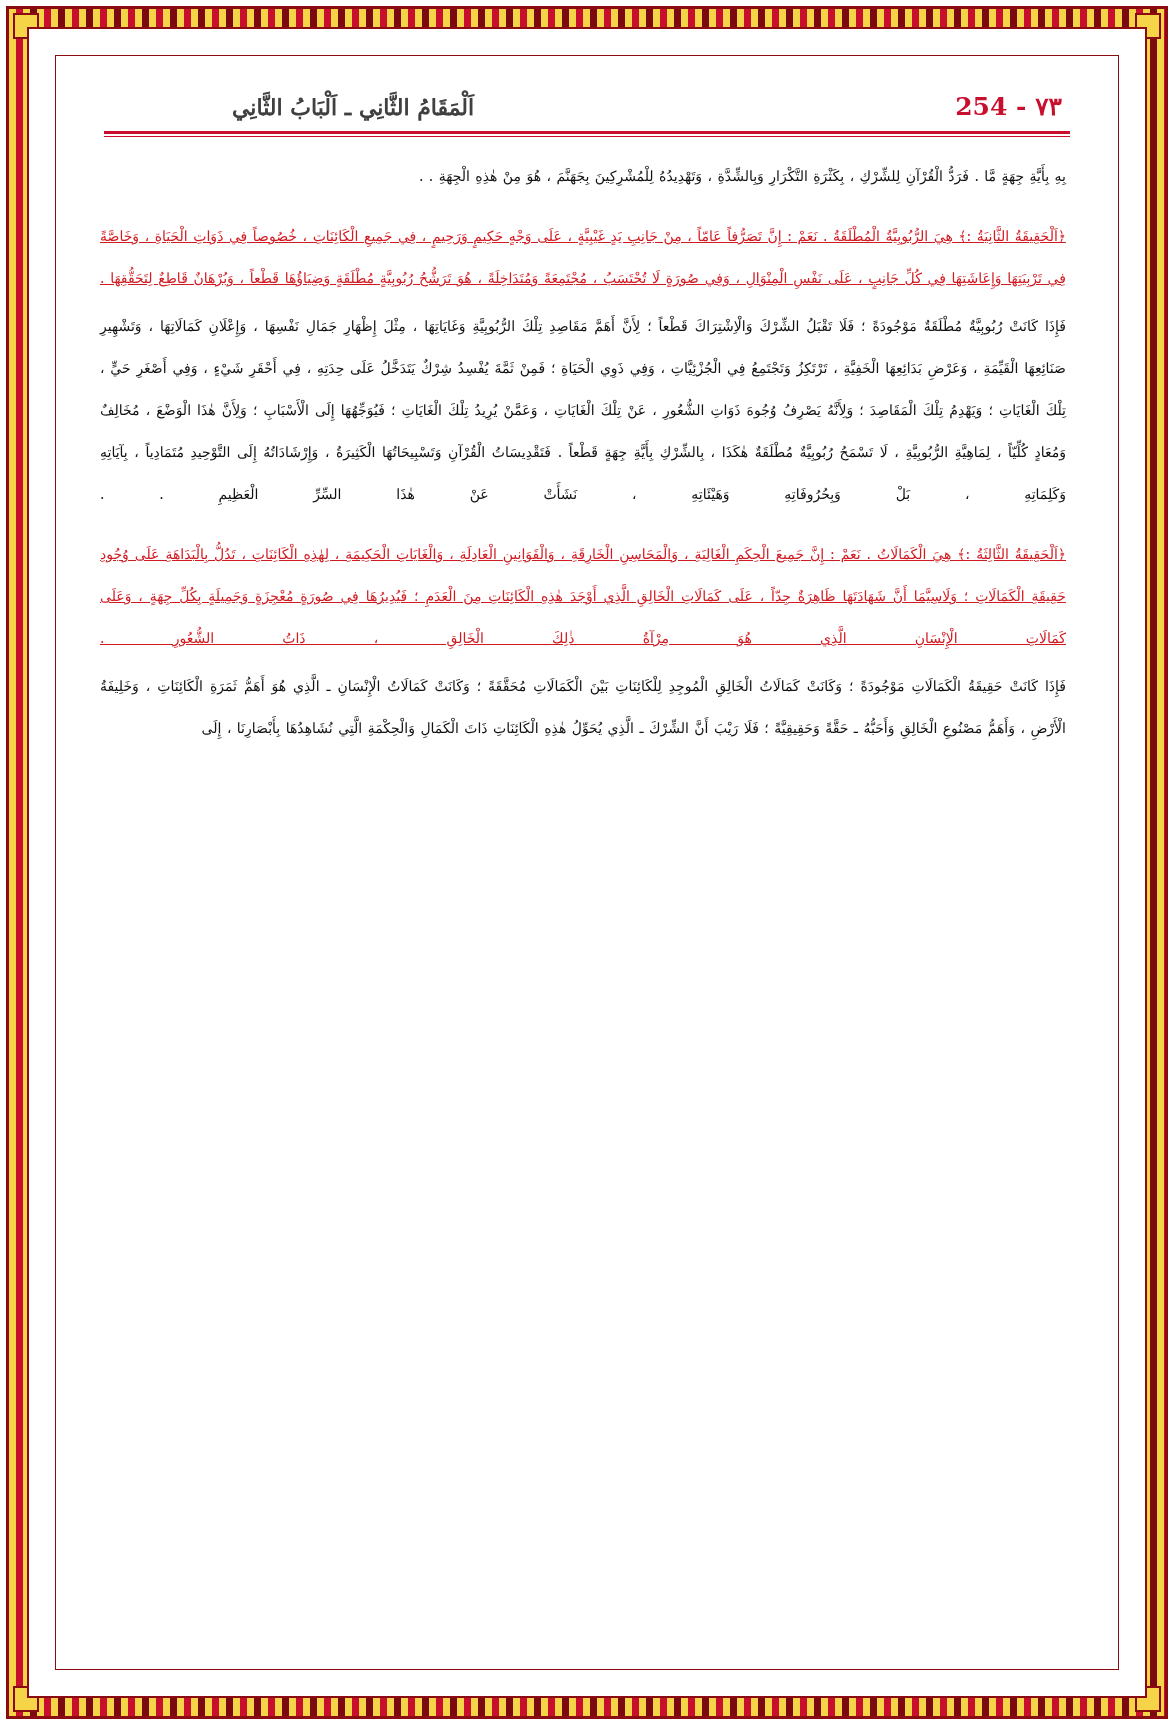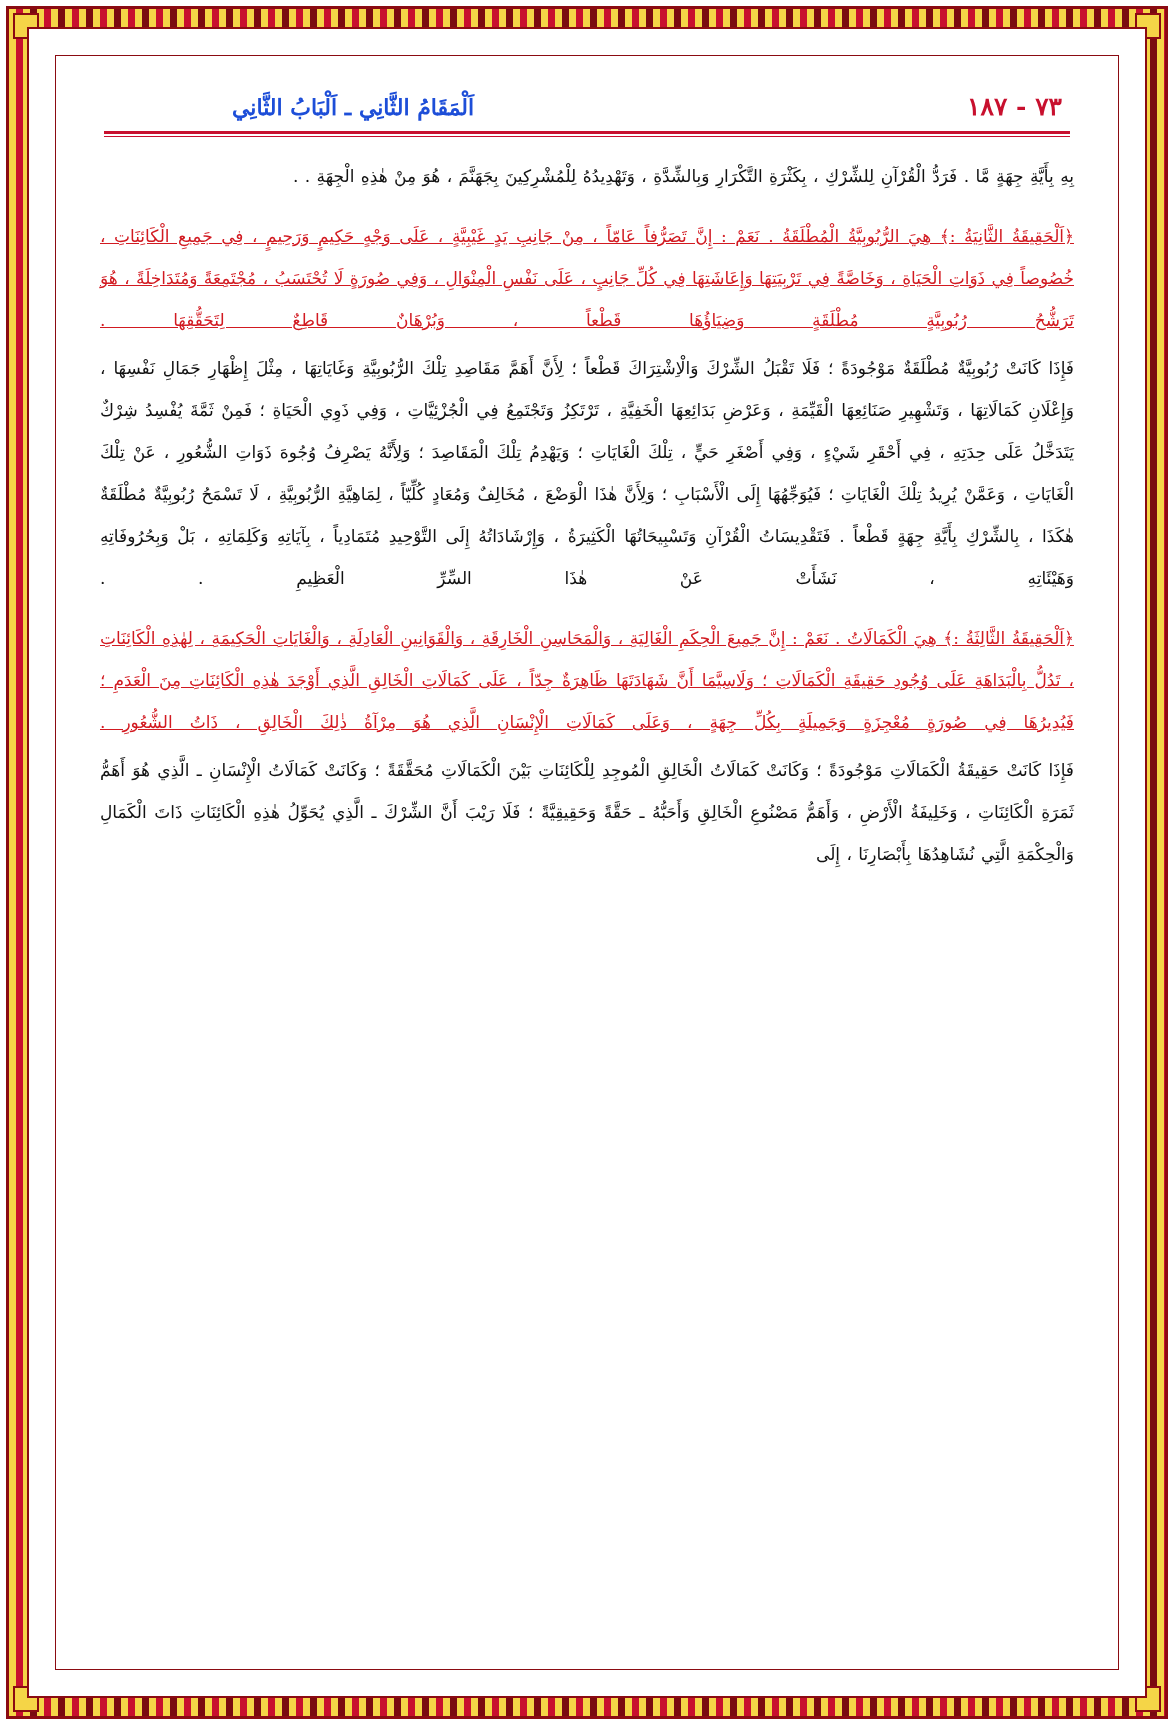--- a/index.html
+++ b/index.html
@@ -84,21 +84,21 @@
     padding: 0 12px 0 12px;
   }
   .page-number {
     color: #c8102e;
     font-size: 25px;
     font-weight: bold;
     letter-spacing: 1px;
     white-space: nowrap;
   }
   .header-title {
-    color: #1d4ed8;
+    color: #404040;
     font-size: 22px;
     font-weight: bold;
     white-space: nowrap;
     margin-left: 120px;
   }
   .rule-wrap {
     margin-top: 10px;
     padding: 0 4px;
   }
   .rule-thick {
@@ -112,24 +112,24 @@
   }
 
   
   .body {
     margin-top: 18px;
     direction: rtl;
     text-align: justify;
     text-align-last: justify;
   }
   .para {
-    font-size: 17px;
+    font-size: 14px;
     line-height: 42px;
     color: #111111;
-    margin: 0 0 6px 0;
+    margin: 0 8px 6px 0;
     text-align: justify;
     text-align-last: justify;
     word-spacing: 1px;
   }
   .para.red {
     color: #d21a21;
   }
   .para.spaced-top {
     margin-top: 18px;
     text-decoration: underline;
@@ -146,21 +146,21 @@
     <div class="corner tl"></div>
     <div class="corner tr"></div>
     <div class="corner bl"></div>
     <div class="corner br"></div>
     <div class="frame-mid">
       <div class="frame-inner">
 
         <div class="content">
 
           <div class="header">
-            <span class="page-number">٧٣ - ١٨٧</span>
+            <span class="page-number">٧٣ - 254</span>
             <span class="header-title">اَلْمَقَامُ الثَّانِي ـ اَلْبَابُ الثَّانِي</span>
           </div>
 
           <div class="rule-wrap">
             <div class="rule-thick"></div>
             <div class="rule-thin"></div>
           </div>
 
           <div class="body">
             <p class="para end-left">بِهِ بِأَيَّةِ جِهَةٍ مَّا . فَرَدُّ الْقُرْآنِ لِلشِّرْكِ ، بِكَثْرَةِ التَّكْرَارِ وَبِالشِّدَّةِ ، وَتَهْدِيدُهُ لِلْمُشْرِكِينَ بِجَهَنَّمَ ، هُوَ مِنْ هٰذِهِ الْجِهَةِ . .</p>

